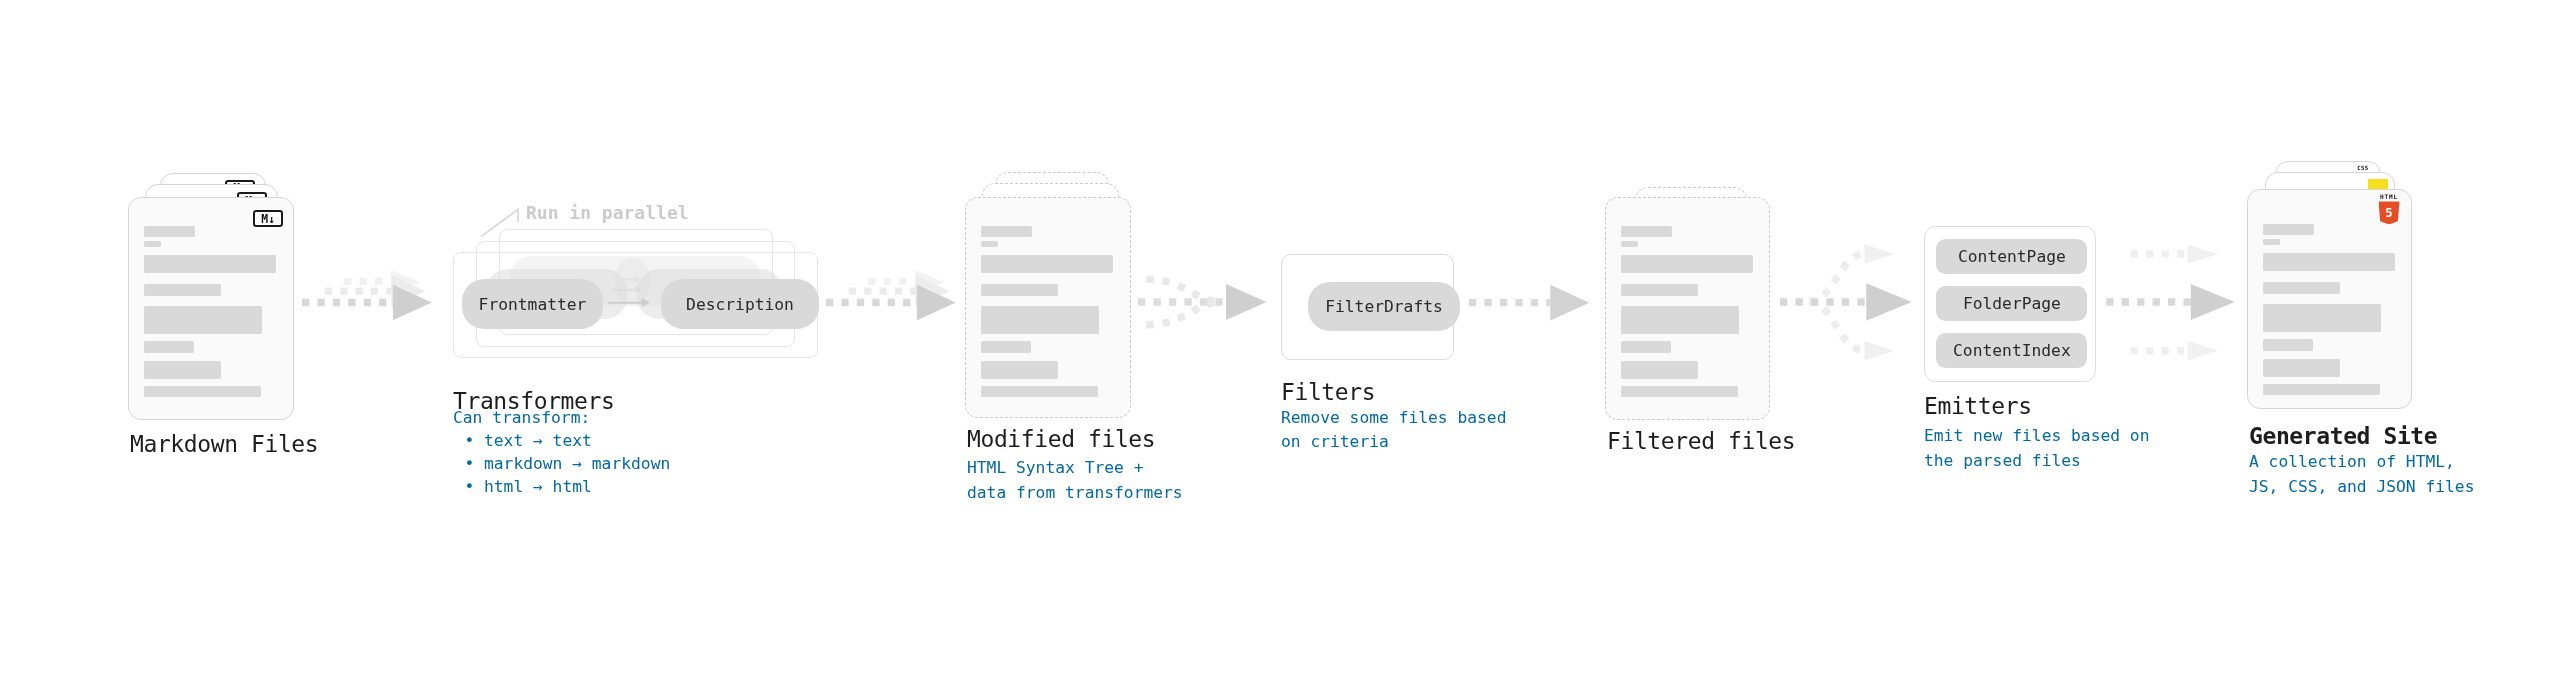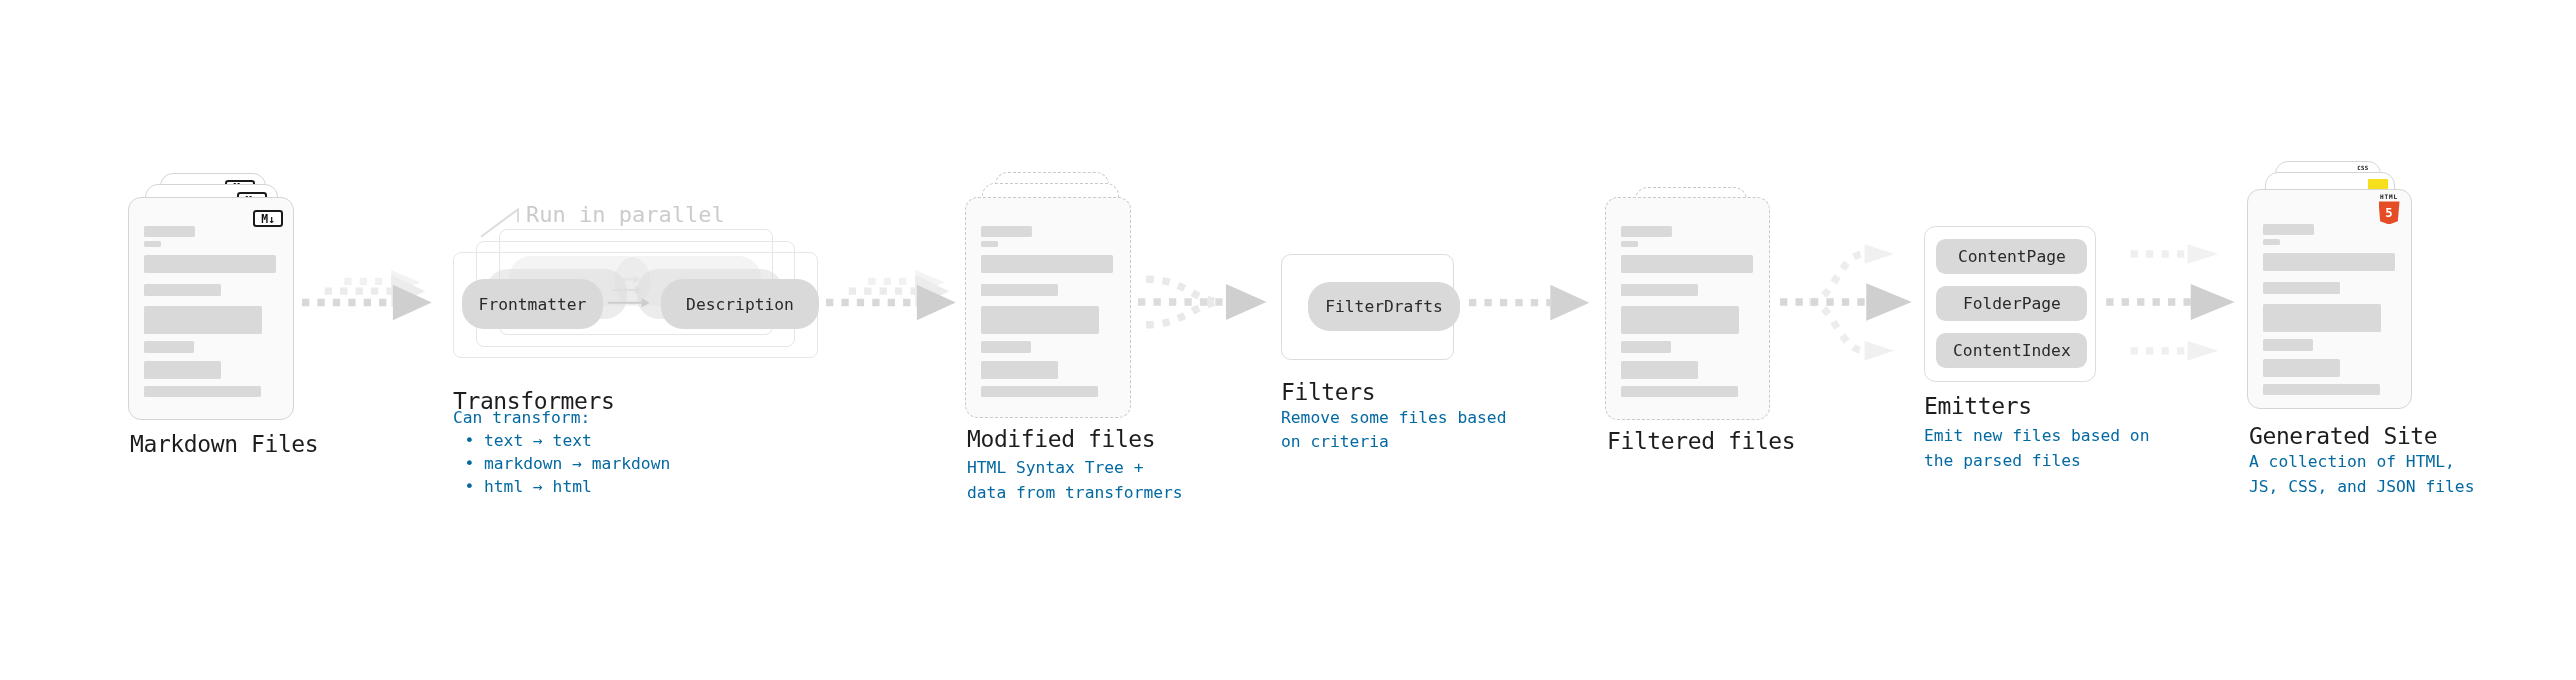--- a/index.html
+++ b/index.html
@@ -21,21 +21,21 @@
   
   .pill{position:absolute;background:#d9d9d9;border-radius:22px;display:flex;align-items:center;justify-content:center;
     font-size:16.3px;color:#2a2a2a;white-space:nowrap;box-sizing:border-box;}
   .pill.echo1{opacity:.5;}
   .pill.echo2{opacity:.3;}
   
   .panel{position:absolute;background:#ffffff;border:1.6px solid #dcdcdc;border-radius:9.8px;box-sizing:border-box;}
   
   .stage-title{position:absolute;font-size:23px;font-weight:500;color:#1d1d1d;white-space:nowrap;letter-spacing:-0.4px;}
   .stage-sub{position:absolute;font-size:16.3px;line-height:25px;color:#0369a1;white-space:nowrap;}
-  .note{position:absolute;font-size:22px;color:#cbcbcb;white-space:nowrap;}
+  .note{position:absolute;font-size:18px;color:#cbcbcb;white-space:nowrap;font-weight:bold;}
   .bullets div{padding-left:11.4px;}
   .bullets .head{padding-left:0;}
   
   .css-badge{position:absolute;top:4.1px;right:8.1px;width:18px;text-align:center;}
   .css-badge .t{font-size:5.7px;font-weight:800;color:#111;letter-spacing:0.4px;line-height:5.7px;}
   .css-badge .u{height:2.4px;width:13px;background:#2965f1;margin:0.8px auto 0;}
   .js-badge{position:absolute;top:5.7px;right:6.5px;width:19.5px;height:10.6px;background:#f7df1e;border-radius:0.8px;}
   .html5{position:absolute;top:3.3px;right:9px;width:26px;text-align:center;}
   .html5 .t{font-size:6.1px;font-weight:800;color:#111;letter-spacing:0.8px;line-height:7.3px;}
   .html5 .shield{width:21px;height:23px;margin:0.8px auto 0;background:#e44d26;
@@ -222,18 +222,18 @@
       <div class="bar" style="width: 51px; height: 11.4px; margin-bottom: 4.1px;"></div>
       <div class="bar" style="width: 17px; height: 5.7px; margin-bottom: 8.1px;"></div>
       <div class="bar" style="width: 132px; height: 18px; margin-bottom: 10.6px;"></div>
       <div class="bar" style="width: 77px; height: 12.2px; margin-bottom: 9.8px;"></div>
       <div class="bar" style="width: 118px; height: 28.4px; margin-bottom: 6.5px;"></div>
       <div class="bar" style="width: 50px; height: 12.2px; margin-bottom: 8.1px;"></div>
       <div class="bar" style="width: 77px; height: 18px; margin-bottom: 6.5px;"></div>
       <div class="bar" style="width: 117px; height: 11.4px; margin-bottom: 0px;"></div>
     </div>
 </div>
-<div class="stage-title" style="left:2249px;top:423px;">Generated Site</div>
+<div class="stage-title" style="left:2249px;top:423px;font-weight:bold;">Generated Site</div>
 <div class="stage-sub" style="left:2249px;top:449px;">
   <div>A collection of HTML,</div>
   <div>JS, CSS, and JSON files</div>
 </div>
 
 
 </body></html>

